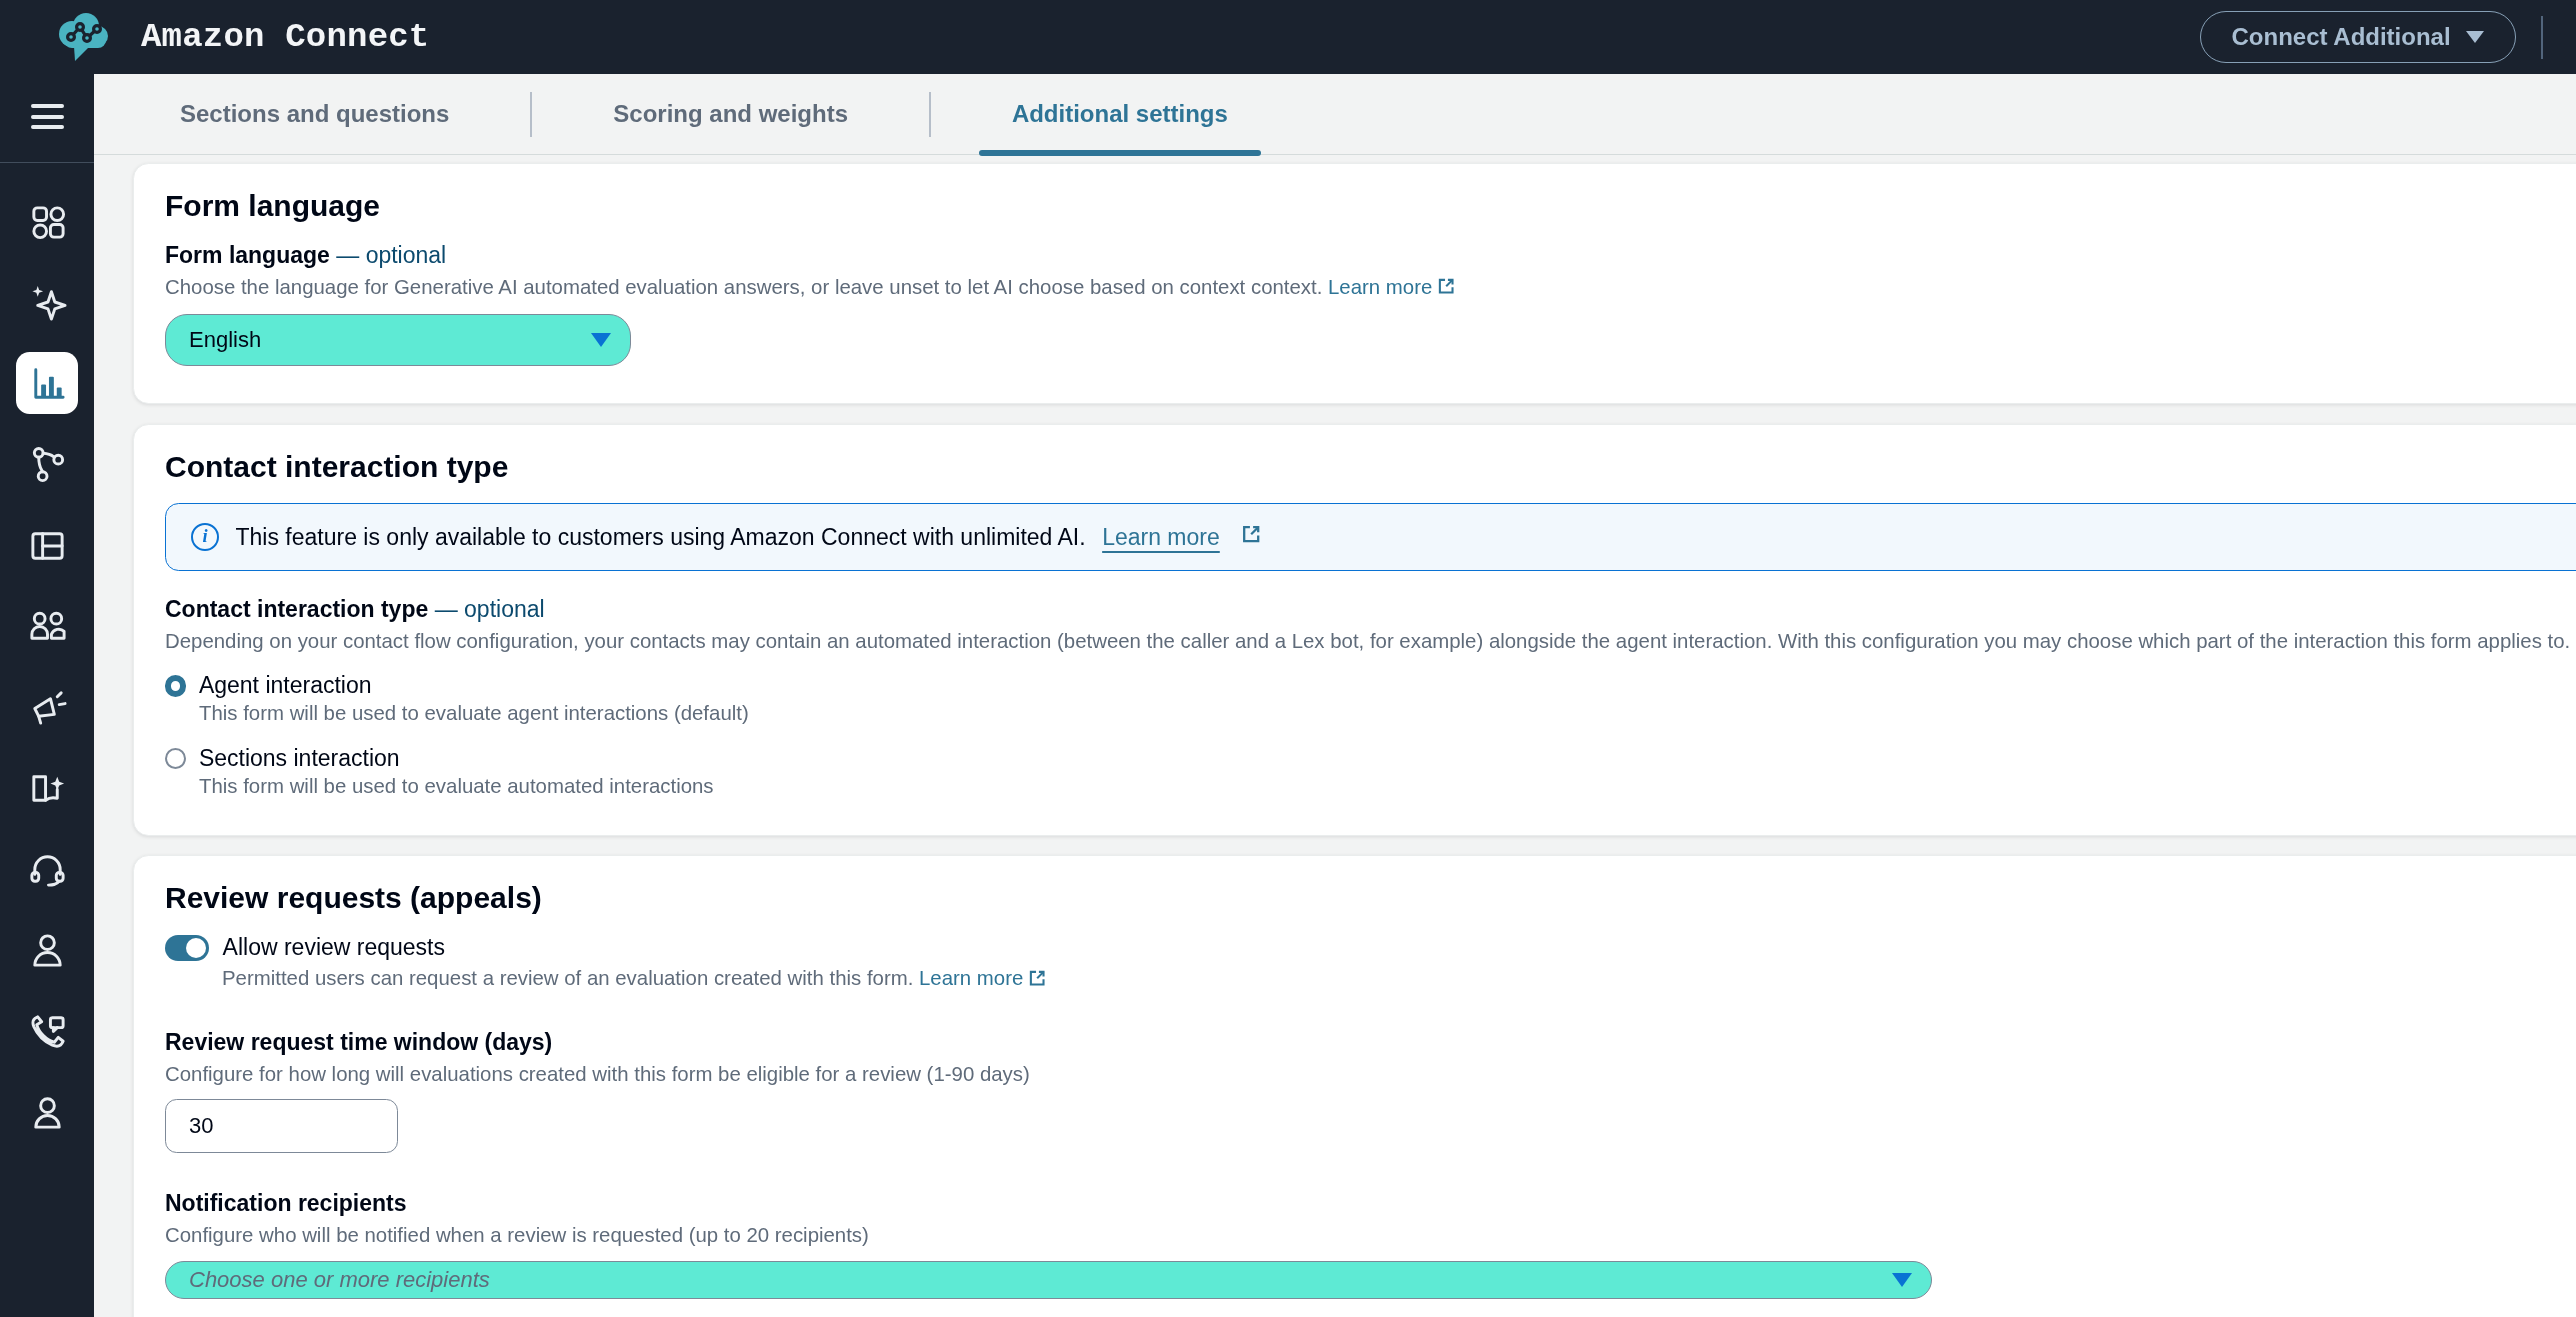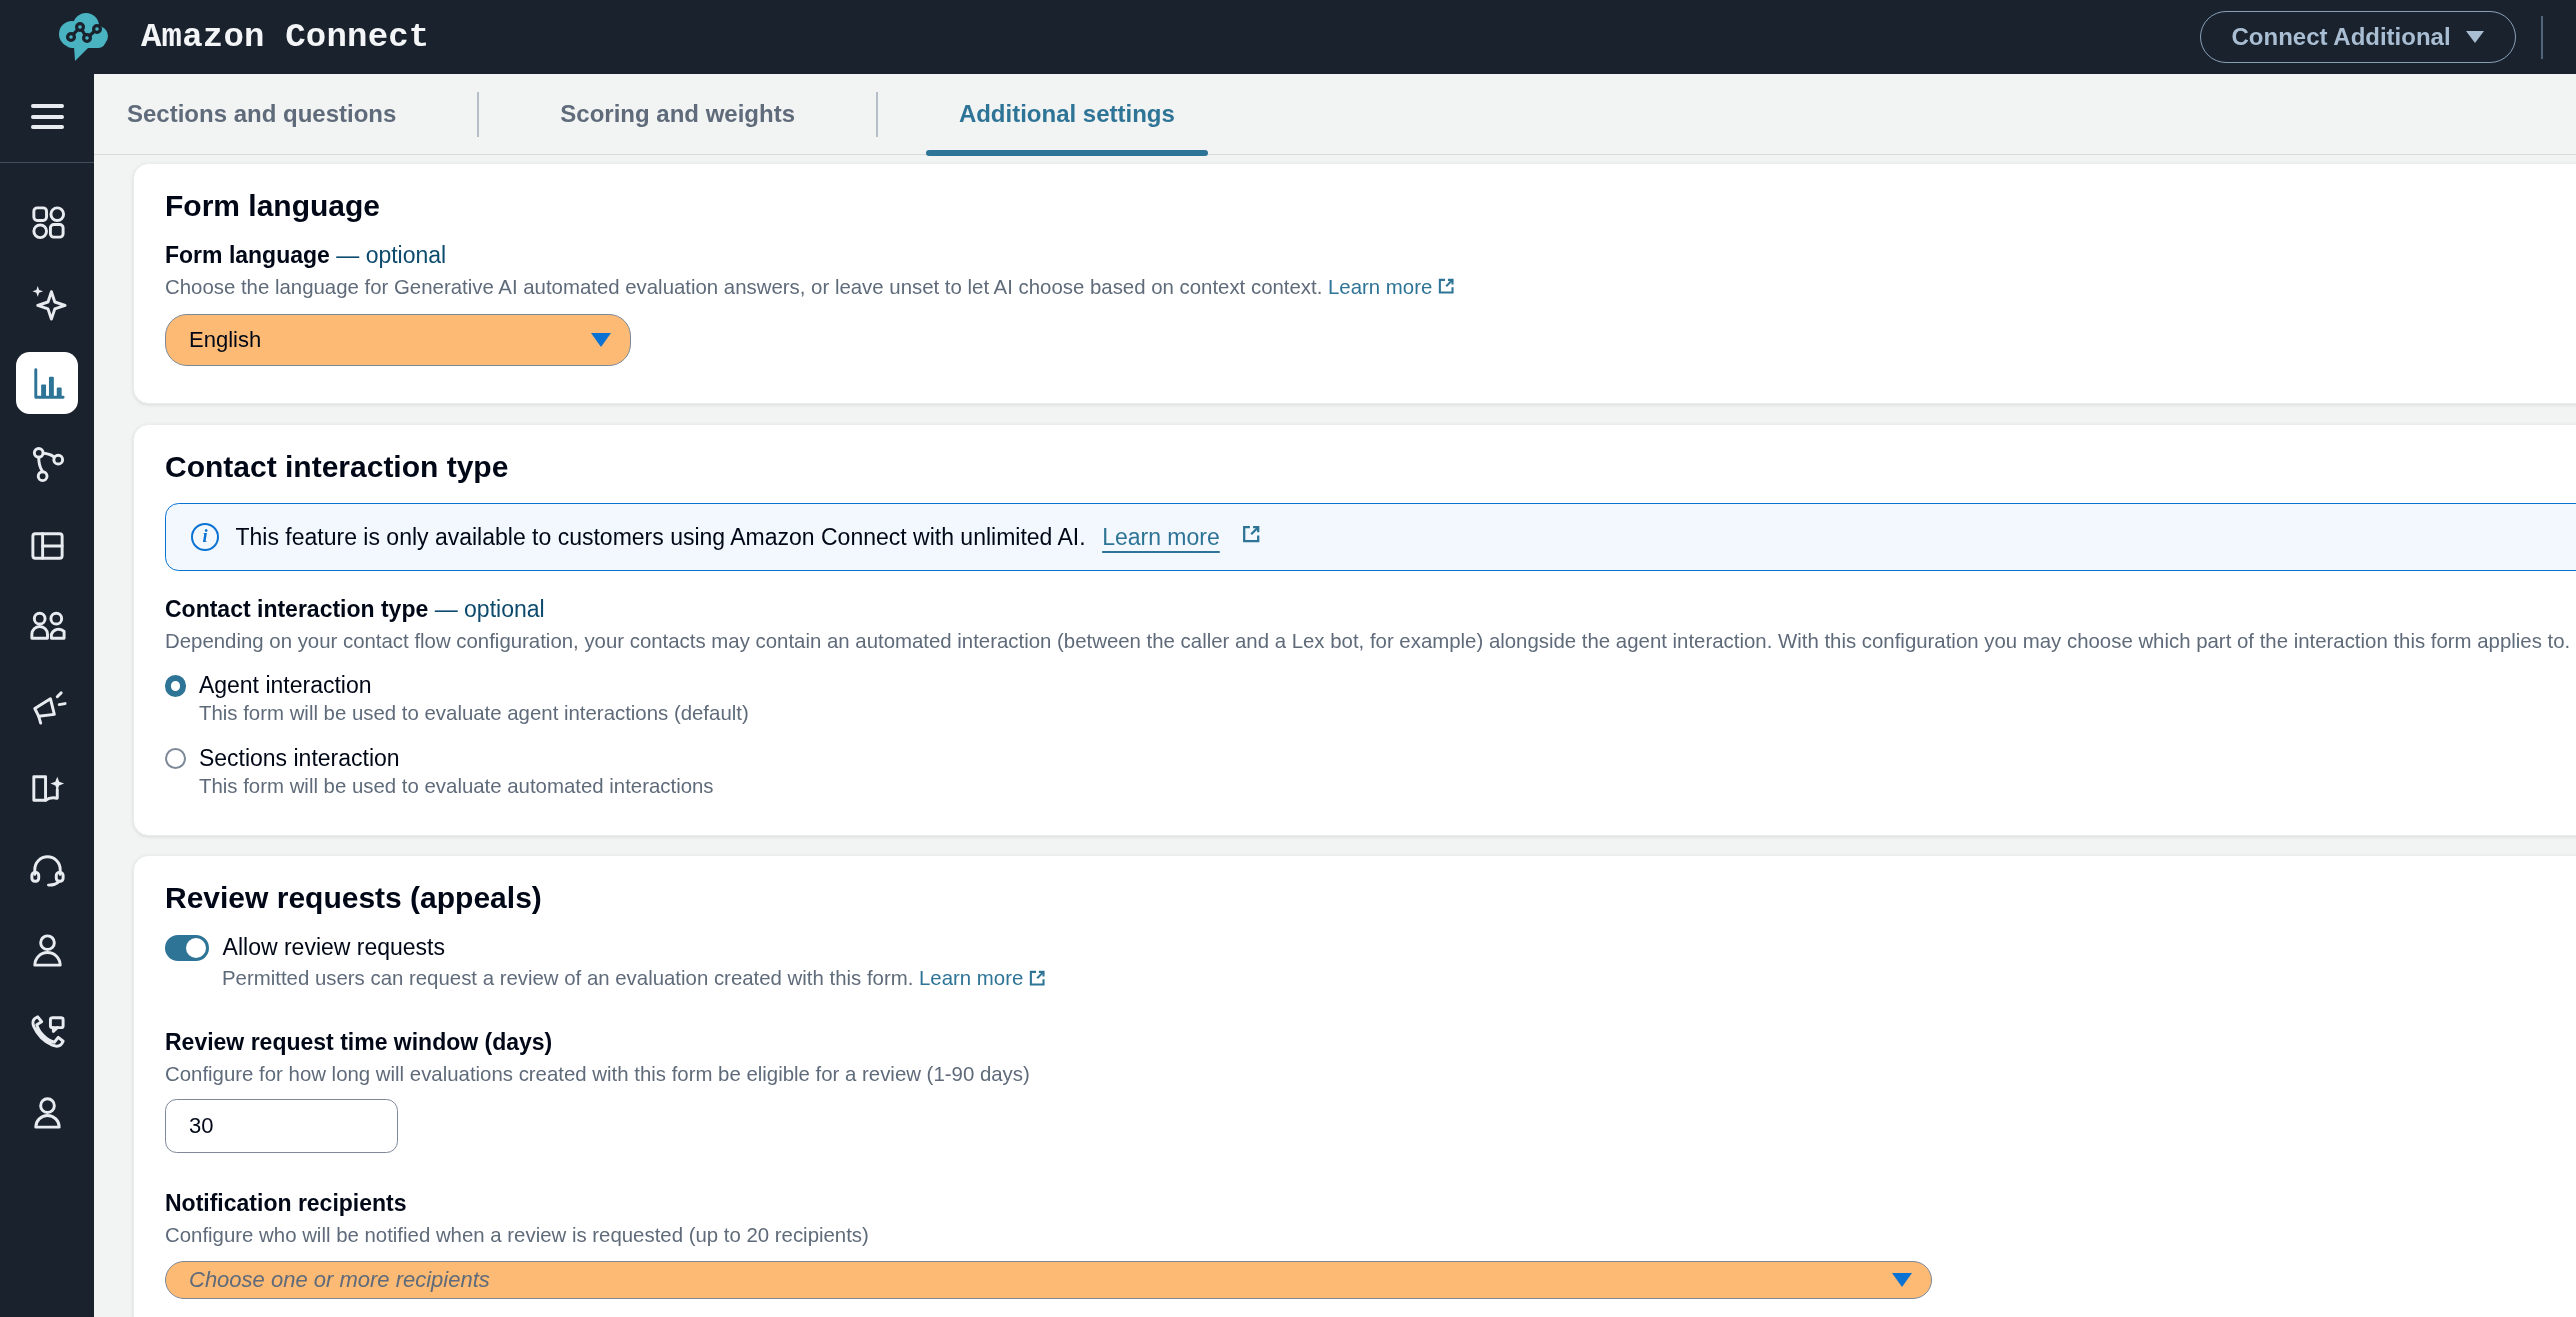--- a/index.html
+++ b/index.html
@@ -38,21 +38,21 @@
   .side-item { width:94px; height:81px; display:flex; align-items:center; justify-content:center; cursor:pointer; }
   .side-item svg { stroke:#e8ecf0; fill:none; stroke-width:3; stroke-linecap:round; stroke-linejoin:round; }
   .side-item.active .active-box {
     width:62px; height:62px; background:#ffffff; border-radius:13.6px;
     display:flex; align-items:center; justify-content:center;
   }
   .side-item.active svg { stroke:#2e7496; }
 
   
   .main { position:absolute; top:74px; left:94px; width:2482px; height:1243px; background:#f2f3f3; overflow:hidden; }
-  .tabbar { height:81px; display:flex; align-items:center; border-bottom:1.9px solid #d5dbdb;gap:48px; }
+  .tabbar { height:81px; display:flex; align-items:center; padding-left:53px; border-bottom:1.9px solid #d5dbdb;gap:48px; }
   .tab { height:81px; display:flex; align-items:center; padding:0 33px; font-size:24px; font-weight:700; color:#5f6b7a; position:relative; cursor:pointer; }
   .tab.active { color:#2e7496; }
   .tab.active::after { content:""; position:absolute; left:0; right:0; bottom:-1.9px; height:6.8px; border-radius:3.9px; background:#2e7496; }
   .tab-sep { width:1.9px; height:45px; background:#b6bec9; }
 
   .content { padding:7.8px 0 0 39px; }
   .card {
     width:2599px; background:#ffffff; border:1px solid #eaeded; border-radius:15.5px;
     box-shadow:0 1px 3.9px rgba(0,7,22,.10);
     padding:25px 39px 37px 31px; margin-bottom:19.4px;
@@ -62,21 +62,21 @@
   .field-label { font-size:23px; font-weight:700; color:#000716; margin-bottom:6.8px; }
   .optional { font-weight:400; color:#0c4a6e; }
   .field-desc { font-size:20.4px; color:#5f6b7a; margin-bottom:13.6px; }
   .one-line { white-space:nowrap; overflow:hidden; }
   .learn-more { color:#2e7496; text-decoration:none; cursor:pointer; white-space:nowrap; }
   .ext-icon { display:inline-block; vertical-align:-1.9px; margin-left:4.8px; }
   .ext-icon svg { stroke:#2e7496; fill:none; stroke-width:1.8; }
 
   .select-box {
     display:flex; align-items:center; justify-content:space-between;
-    height:52px; border:1.9px solid #7d8998; border-radius:22px; background:#fdba74;
+    height:52px; border:1.9px solid #7d8998; border-radius:22px; background:#5eead4;
     padding:0 19.4px 0 23px; font-size:22px; color:#000716; cursor:pointer;
   }
   .select-lang { width:466px; }
   .caret-down { width:0; height:0; border-left:10.7px solid transparent; border-right:10.7px solid transparent; border-top:14.5px solid #0972d3; }
 
   .banner {
     display:flex; align-items:center; gap:16.5px; min-height:68px;
     border:1.9px solid #0972d3; background:#f2f8fd; border-radius:13.6px;
     padding:13.6px 25px; font-size:23px; color:#000716; margin:1.9px 0 25px;
   }

